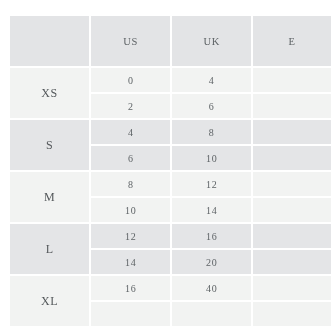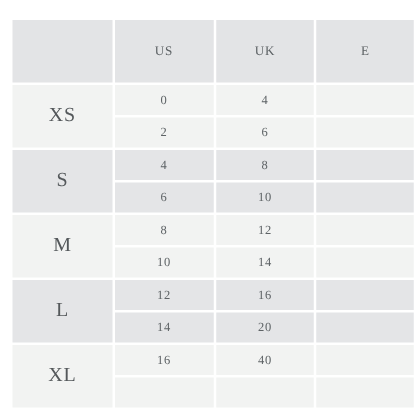--- a/index.html
+++ b/index.html
@@ -57,21 +57,21 @@
     background: #e3e4e6;
     color: #5e6366;
     font-size: 10.5px;
   }
   .size-table thead th.blank-head {
     background: #e3e4e6;
   }
 
   
   td.size-label {
-    font-size: 16px;
+    font-size: 12px;
     color: #54585b;
   }
 
   
   .grp-light td { background: #f2f3f2; }
   .grp-dark  td { background: #e4e5e7; }
 
   .value-cell {
     font-size: 10px;
     color: #5e6366;

